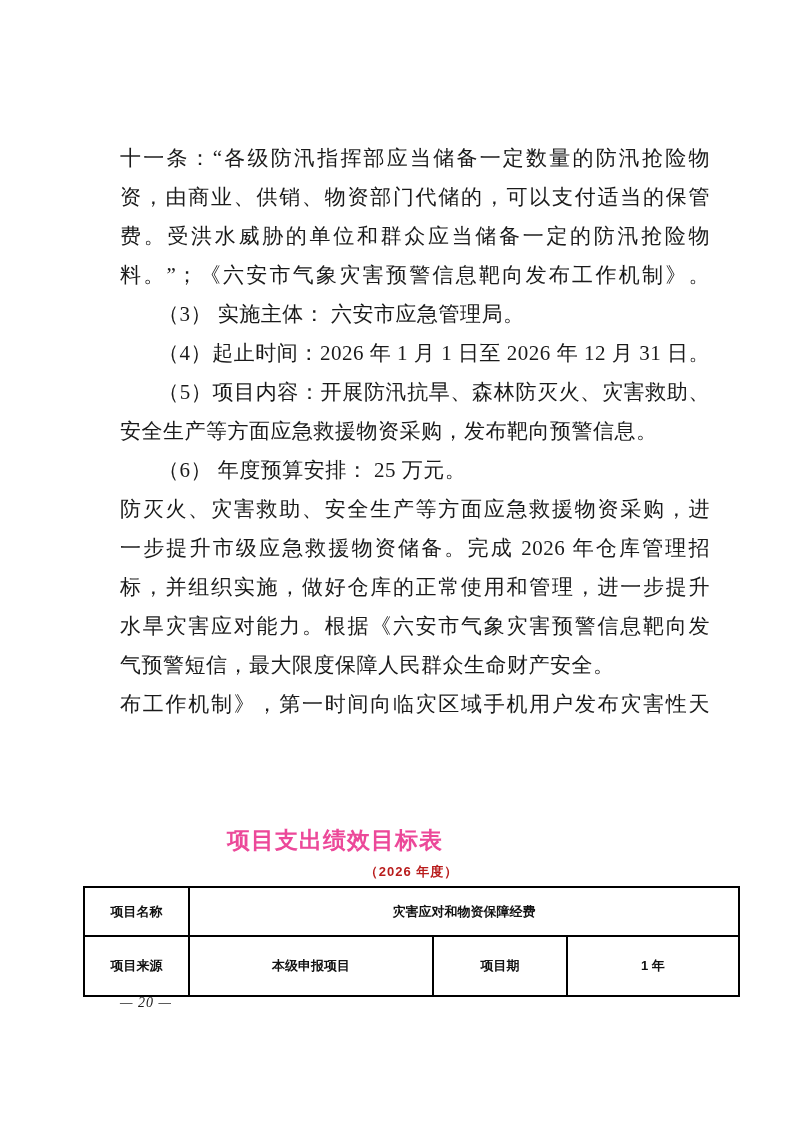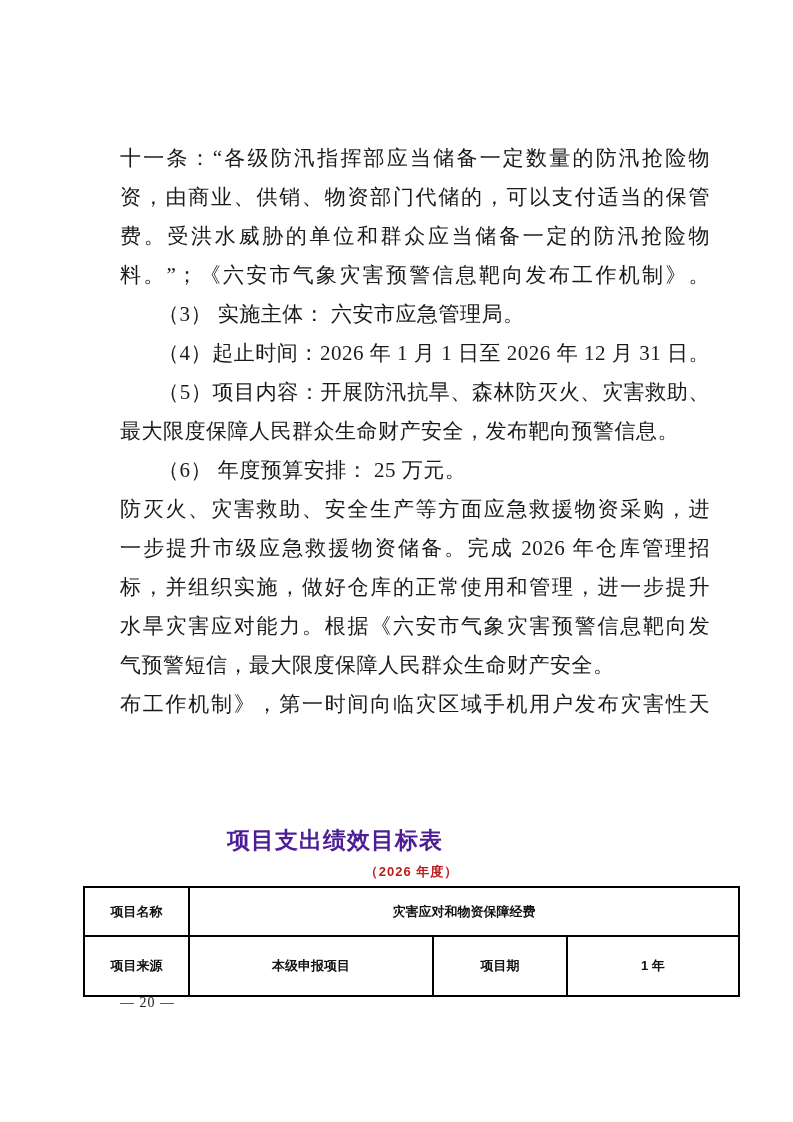--- a/index.html
+++ b/index.html
@@ -38,21 +38,21 @@
   .table-title {
     position: absolute;
     left: 0; top: 825px;
     width: 640px;
     margin: 0;
     text-align: center;
     font-family: "Liberation Sans", "DejaVu Sans", sans-serif;
     font-weight: bold;
     font-size: 23px;
     letter-spacing: 1px;
-    color: #4c1d95;
+    color: #ec4899;
   }
   .table-subtitle {
     position: absolute;
     left: 0; top: 863px;
     width: 793px;
     text-align: center;
     font-family: "Liberation Sans", "DejaVu Sans", sans-serif;
     font-weight: 600;
     font-size: 13px;
     letter-spacing: 1px;
@@ -83,36 +83,37 @@
   col.c1 { width: 16.0%; }
   col.c2 { width: 37.3%; }
   col.c3 { width: 20.4%; }
   col.c4 { width: 26.3%; }
   .page-number {
     position: absolute;
     left: 105px; top: 995px;
     font-size: 14px;
     letter-spacing: 1px;
     color: #1a1a1a;
+    font-style: italic;
   }
 </style>
 </head>
 <body>
 
 <div class="page">
 
   <div class="body-text">
       <div class="line fill">十一条：“各级防汛指挥部应当储备一定数量的防汛抢险物</div>
       <div class="line fill">资，由商业、供销、物资部门代储的，可以支付适当的保管</div>
       <div class="line fill">费。受洪水威胁的单位和群众应当储备一定的防汛抢险物</div>
       <div class="line fill">料。”；《六安市气象灾害预警信息靶向发布工作机制》。</div>
       <div class="line indent">（3） 实施主体： 六安市应急管理局。</div>
       <div class="line fill indent">（4）起止时间：2026 年 1 月 1 日至 2026 年 12 月 31 日。</div>
       <div class="line fill indent">（5）项目内容：开展防汛抗旱、森林防灭火、灾害救助、</div>
-      <div class="line">最大限度保障人民群众生命财产安全，发布靶向预警信息。</div>
+      <div class="line">安全生产等方面应急救援物资采购，发布靶向预警信息。</div>
       <div class="line indent">（6） 年度预算安排： 25 万元。</div>
       <div class="line fill">防灭火、灾害救助、安全生产等方面应急救援物资采购，进</div>
       <div class="line fill">一步提升市级应急救援物资储备。完成 2026 年仓库管理招</div>
       <div class="line fill">标，并组织实施，做好仓库的正常使用和管理，进一步提升</div>
       <div class="line fill">水旱灾害应对能力。根据《六安市气象灾害预警信息靶向发</div>
       <div class="line">气预警短信，最大限度保障人民群众生命财产安全。</div>
       <div class="line fill">布工作机制》，第一时间向临灾区域手机用户发布灾害性天</div>
     </div>
 
   <h1 class="table-title">项目支出绩效目标表</h1>

